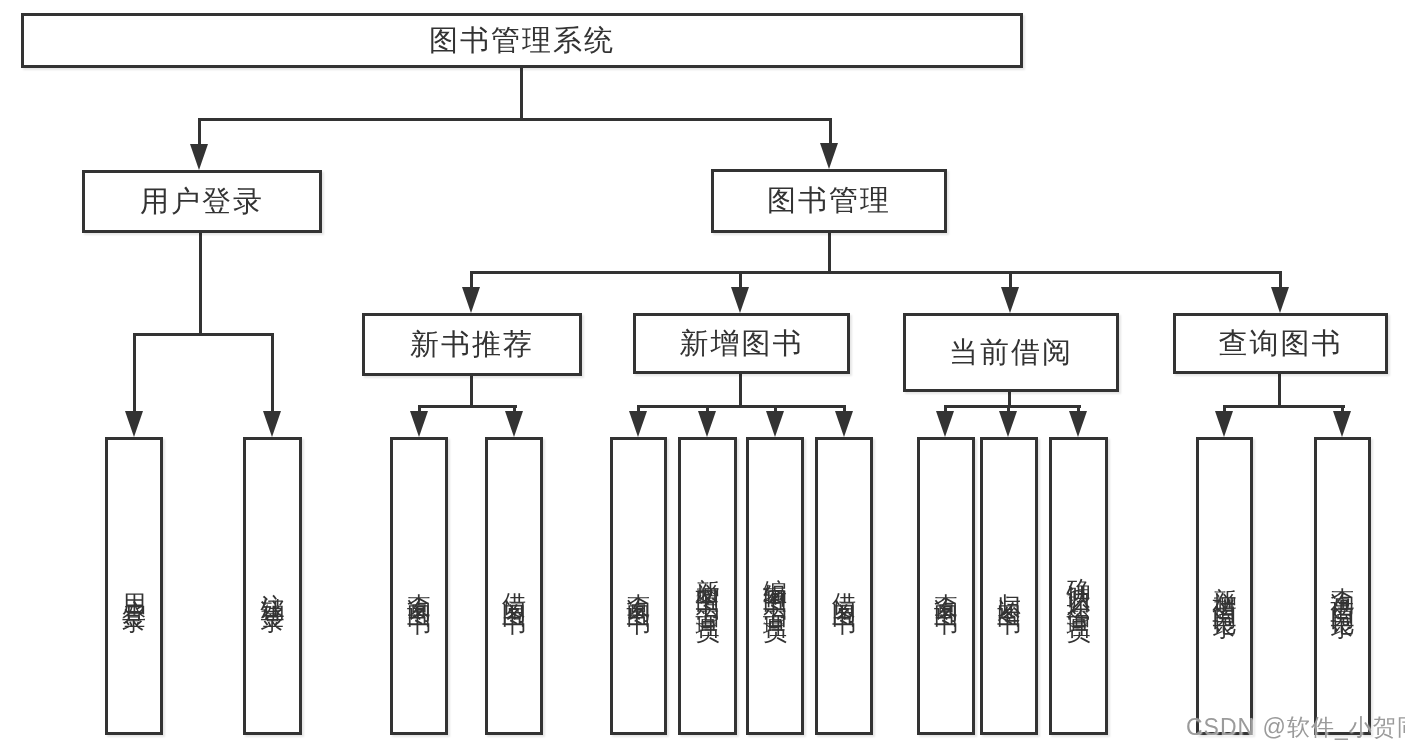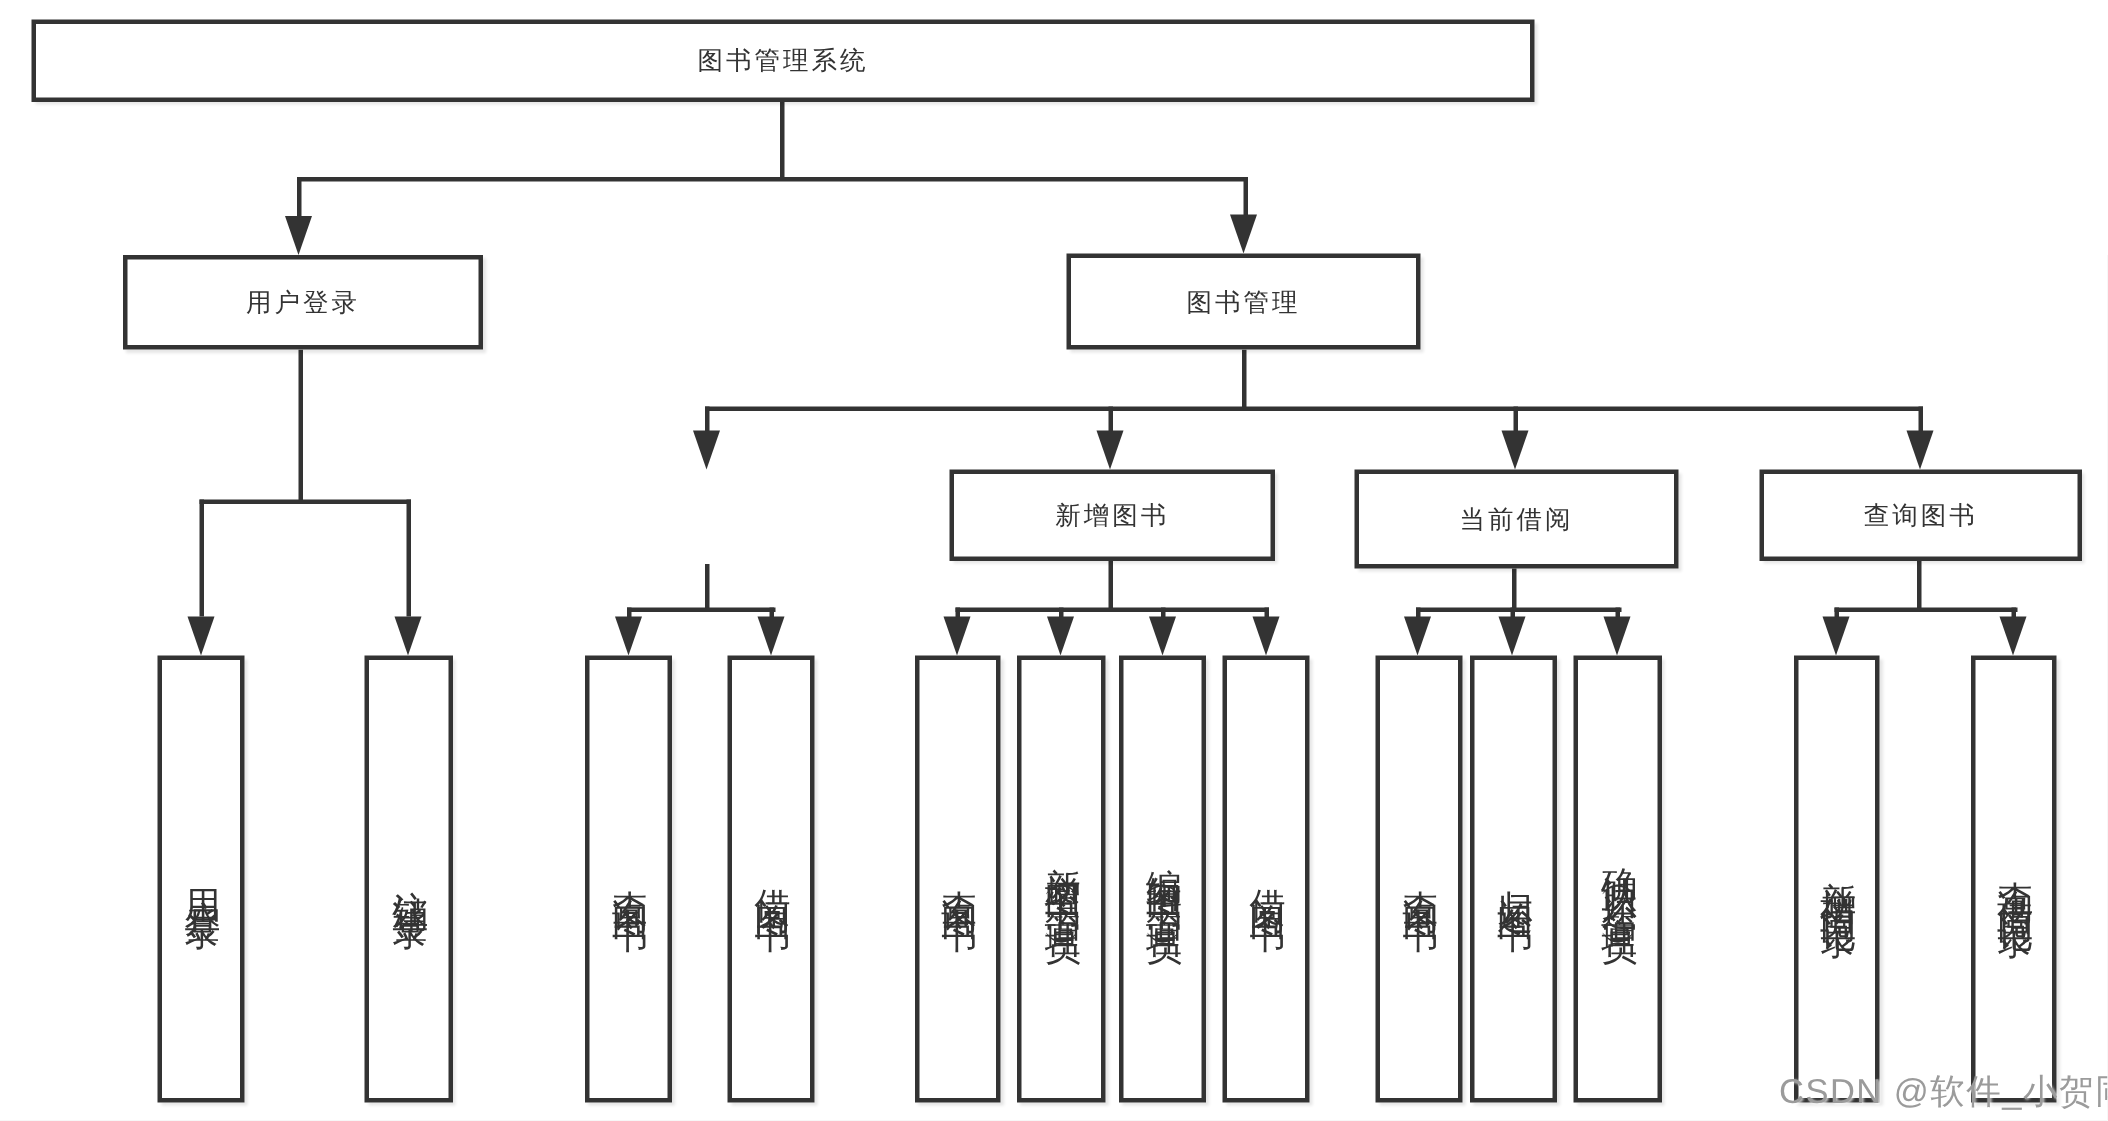--- a/index.html
+++ b/index.html
@@ -10,21 +10,21 @@
     font-family:"Liberation Sans","DejaVu Sans",sans-serif;
     color:#333333;
     overflow:hidden;
   }
   .box{
     position:absolute;
     box-sizing:border-box;
     background:#ffffff;
     border:3px solid #333333;
     display:flex;align-items:center;justify-content:center;
-    font-size:17px;
+    font-size:29px;
     letter-spacing:2px;
     color:#333333;
     box-shadow:2px 2px 2px rgba(0,0,0,0.10);
     z-index:2;
   }
   .vbox{
     writing-mode:vertical-rl;
     text-orientation:mixed;
     font-size:24px;
     letter-spacing:6px;
@@ -116,24 +116,25 @@
   <div class="ar" style="left:1215px;top:411px"></div>
   <div class="vl" style="left:1341px;top:405px;height:8px"></div>
   <div class="ar" style="left:1333px;top:411px"></div>
 
   <div class="box" style="left:21px;top:13px;width:1002px;height:55px">图书管理系统</div>
 
   <div class="box" style="left:82px;top:170px;width:240px;height:63px">用户登录</div>
 
   <div class="box" style="left:711px;top:169px;width:236px;height:64px">图书管理</div>
 
+  <div class="box" style="left:362px;top:313px;width:220px;height:63px">新书推荐</div>
 
   <div class="box" style="left:633px;top:313px;width:217px;height:61px">新增图书</div>
 
-  <div class="box" style="left:903px;top:313px;width:216px;height:66px">当前借阅</div>
+  <div class="box" style="left:903px;top:313px;width:216px;height:79px">当前借阅</div>
 
   <div class="box" style="left:1173px;top:313px;width:215px;height:61px">查询图书</div>
 
   <div class="box vbox" style="left:105px;top:437px;width:58px;height:298px">用户登录</div>
 
   <div class="box vbox" style="left:243px;top:437px;width:59px;height:298px">注销登录</div>
 
   <div class="box vbox" style="left:390px;top:437px;width:58px;height:298px">查询图书</div>
 
   <div class="box vbox" style="left:485px;top:437px;width:58px;height:298px">借阅图书</div>

